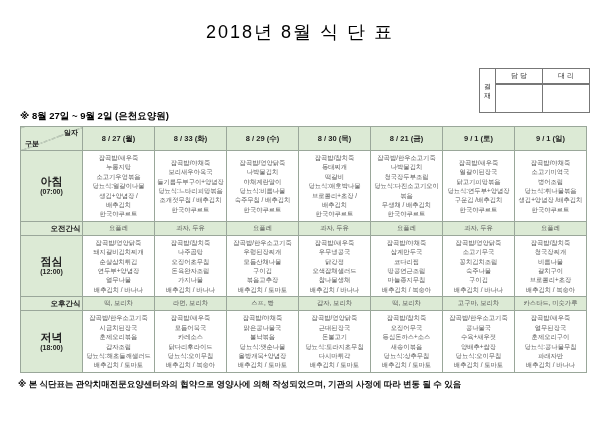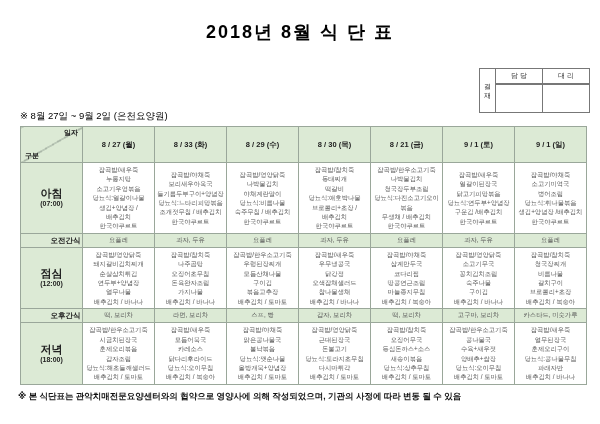--- a/index.html
+++ b/index.html
@@ -8,48 +8,48 @@
     --menu-text:#555555;
     --head-text:#222222;
   }
   *{box-sizing:border-box;margin:0;padding:0;}
   html,body{width:600px;height:424px;overflow:hidden;}
   body{
     font-family:"Liberation Sans","DejaVu Sans",sans-serif;
     background:#ffffff;color:#111;position:relative;
   }
   .page-title{
-    text-align:center;margin-top:20px;font-size:18px;font-weight:bold;
+    text-align:center;margin-top:20px;font-size:18px;font-weight:normal;
     letter-spacing:2px;color:#000;
   }
   
   .approval{
     position:absolute;top:68px;right:10px;border-collapse:collapse;
     font-size:7px;color:#333;
   }
   .approval td{border:1px solid #777;text-align:center;vertical-align:middle;}
   .approval .stamp{
     width:16px;line-height:9px;word-break:break-all;padding:2px 3px;
   }
   .approval .ahead{width:47px;height:15px;border-bottom:2px solid #777;font-weight:normal;}
   .approval .asign{height:29px;}
   .subtitle{
-    margin:66px 0 3px 20px;font-size:9.5px;font-weight:normal;color:#000;
+    margin:66px 0 3px 20px;font-size:9.5px;font-weight:bold;color:#000;
   }
   
   .menu-table{
     border-collapse:collapse;table-layout:fixed;width:566px;margin-left:20px;
   }
   .menu-table td{
     border:1px solid var(--border);text-align:center;vertical-align:middle;
     overflow:hidden;
   }
   .menu-table td.day{
     background:var(--green);font-size:7.5px;font-weight:bold;color:var(--head-text);
-    height:36px;white-space:nowrap;
+    height:24px;white-space:nowrap;
   }
   .corner{
     background:var(--green);position:relative;height:20px;
     background-image:linear-gradient(to bottom right,transparent 49.2%,var(--border) 49.2%,var(--border) 51%,transparent 51%);
   }
   .corner .c-top{position:absolute;top:1px;right:4px;font-size:7px;font-weight:bold;color:var(--head-text);}
   .corner .c-bottom{position:absolute;bottom:1px;left:4px;font-size:7px;font-weight:bold;color:var(--head-text);}
   td.rowlabel{background:var(--green);color:var(--head-text);}
   td.rowlabel .lab{font-size:11px;font-weight:bold;line-height:11px;}
   td.rowlabel .lab.small{font-size:7.5px;padding-left:28px;}

